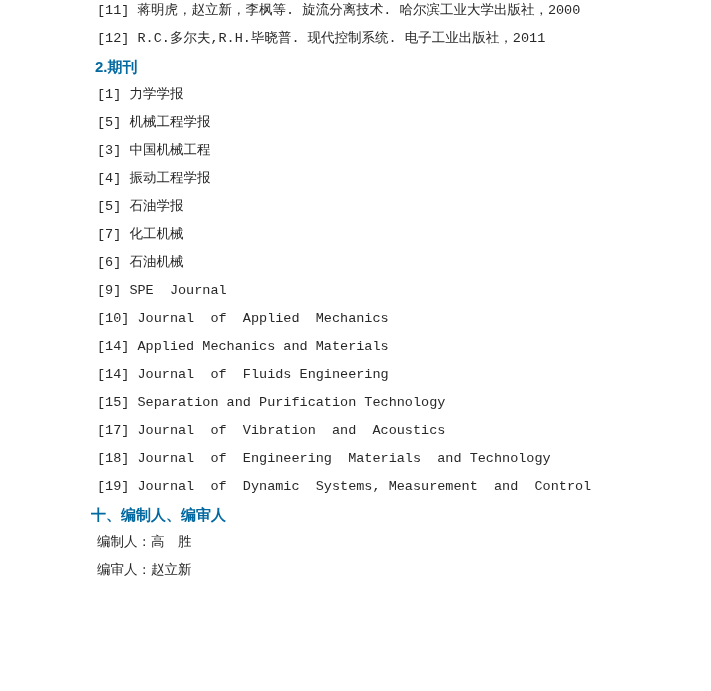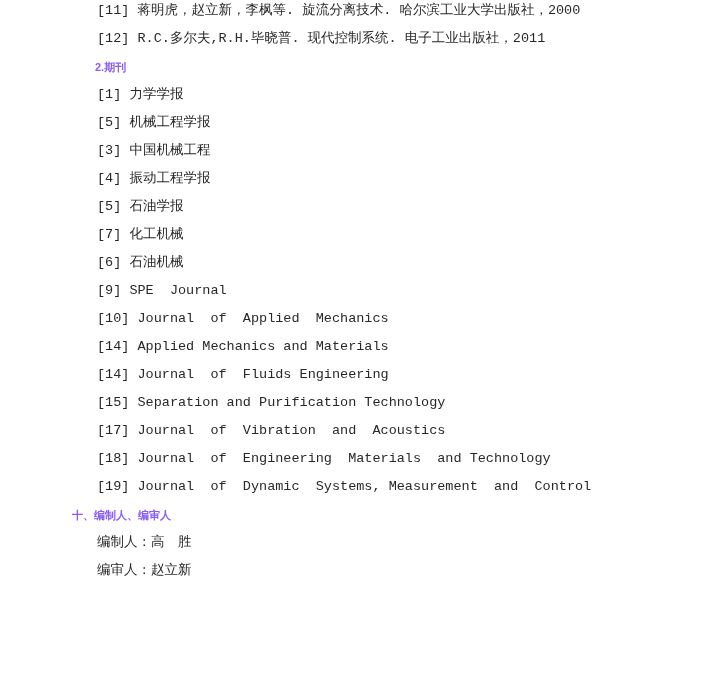--- a/index.html
+++ b/index.html
@@ -23,28 +23,28 @@
   }
   .line {
     height: 28px;
     line-height: 28px;
     padding-left: 97px;
     white-space: pre;
   }
   .line.heading {
     font-family: "Liberation Sans", "DejaVu Sans", sans-serif;
     font-weight: bold;
-    color: #8b5cf6;
-    font-size: 11px;
+    color: #0369a1;
+    font-size: 15px;
   }
   .line.heading-journal {
     padding-left: 95px;
   }
   .line.heading-credits {
-    padding-left: 72px;
+    padding-left: 91px;
   }
 </style>
 </head>
 <body>
 
 <div class="page">
   <div class="content">
 
     <div class="line">[11] 蒋明虎，赵立新，李枫等. 旋流分离技术. 哈尔滨工业大学出版社，2000</div>
     <div class="line">[12] R.C.多尔夫,R.H.毕晓普. 现代控制系统. 电子工业出版社，2011</div>

